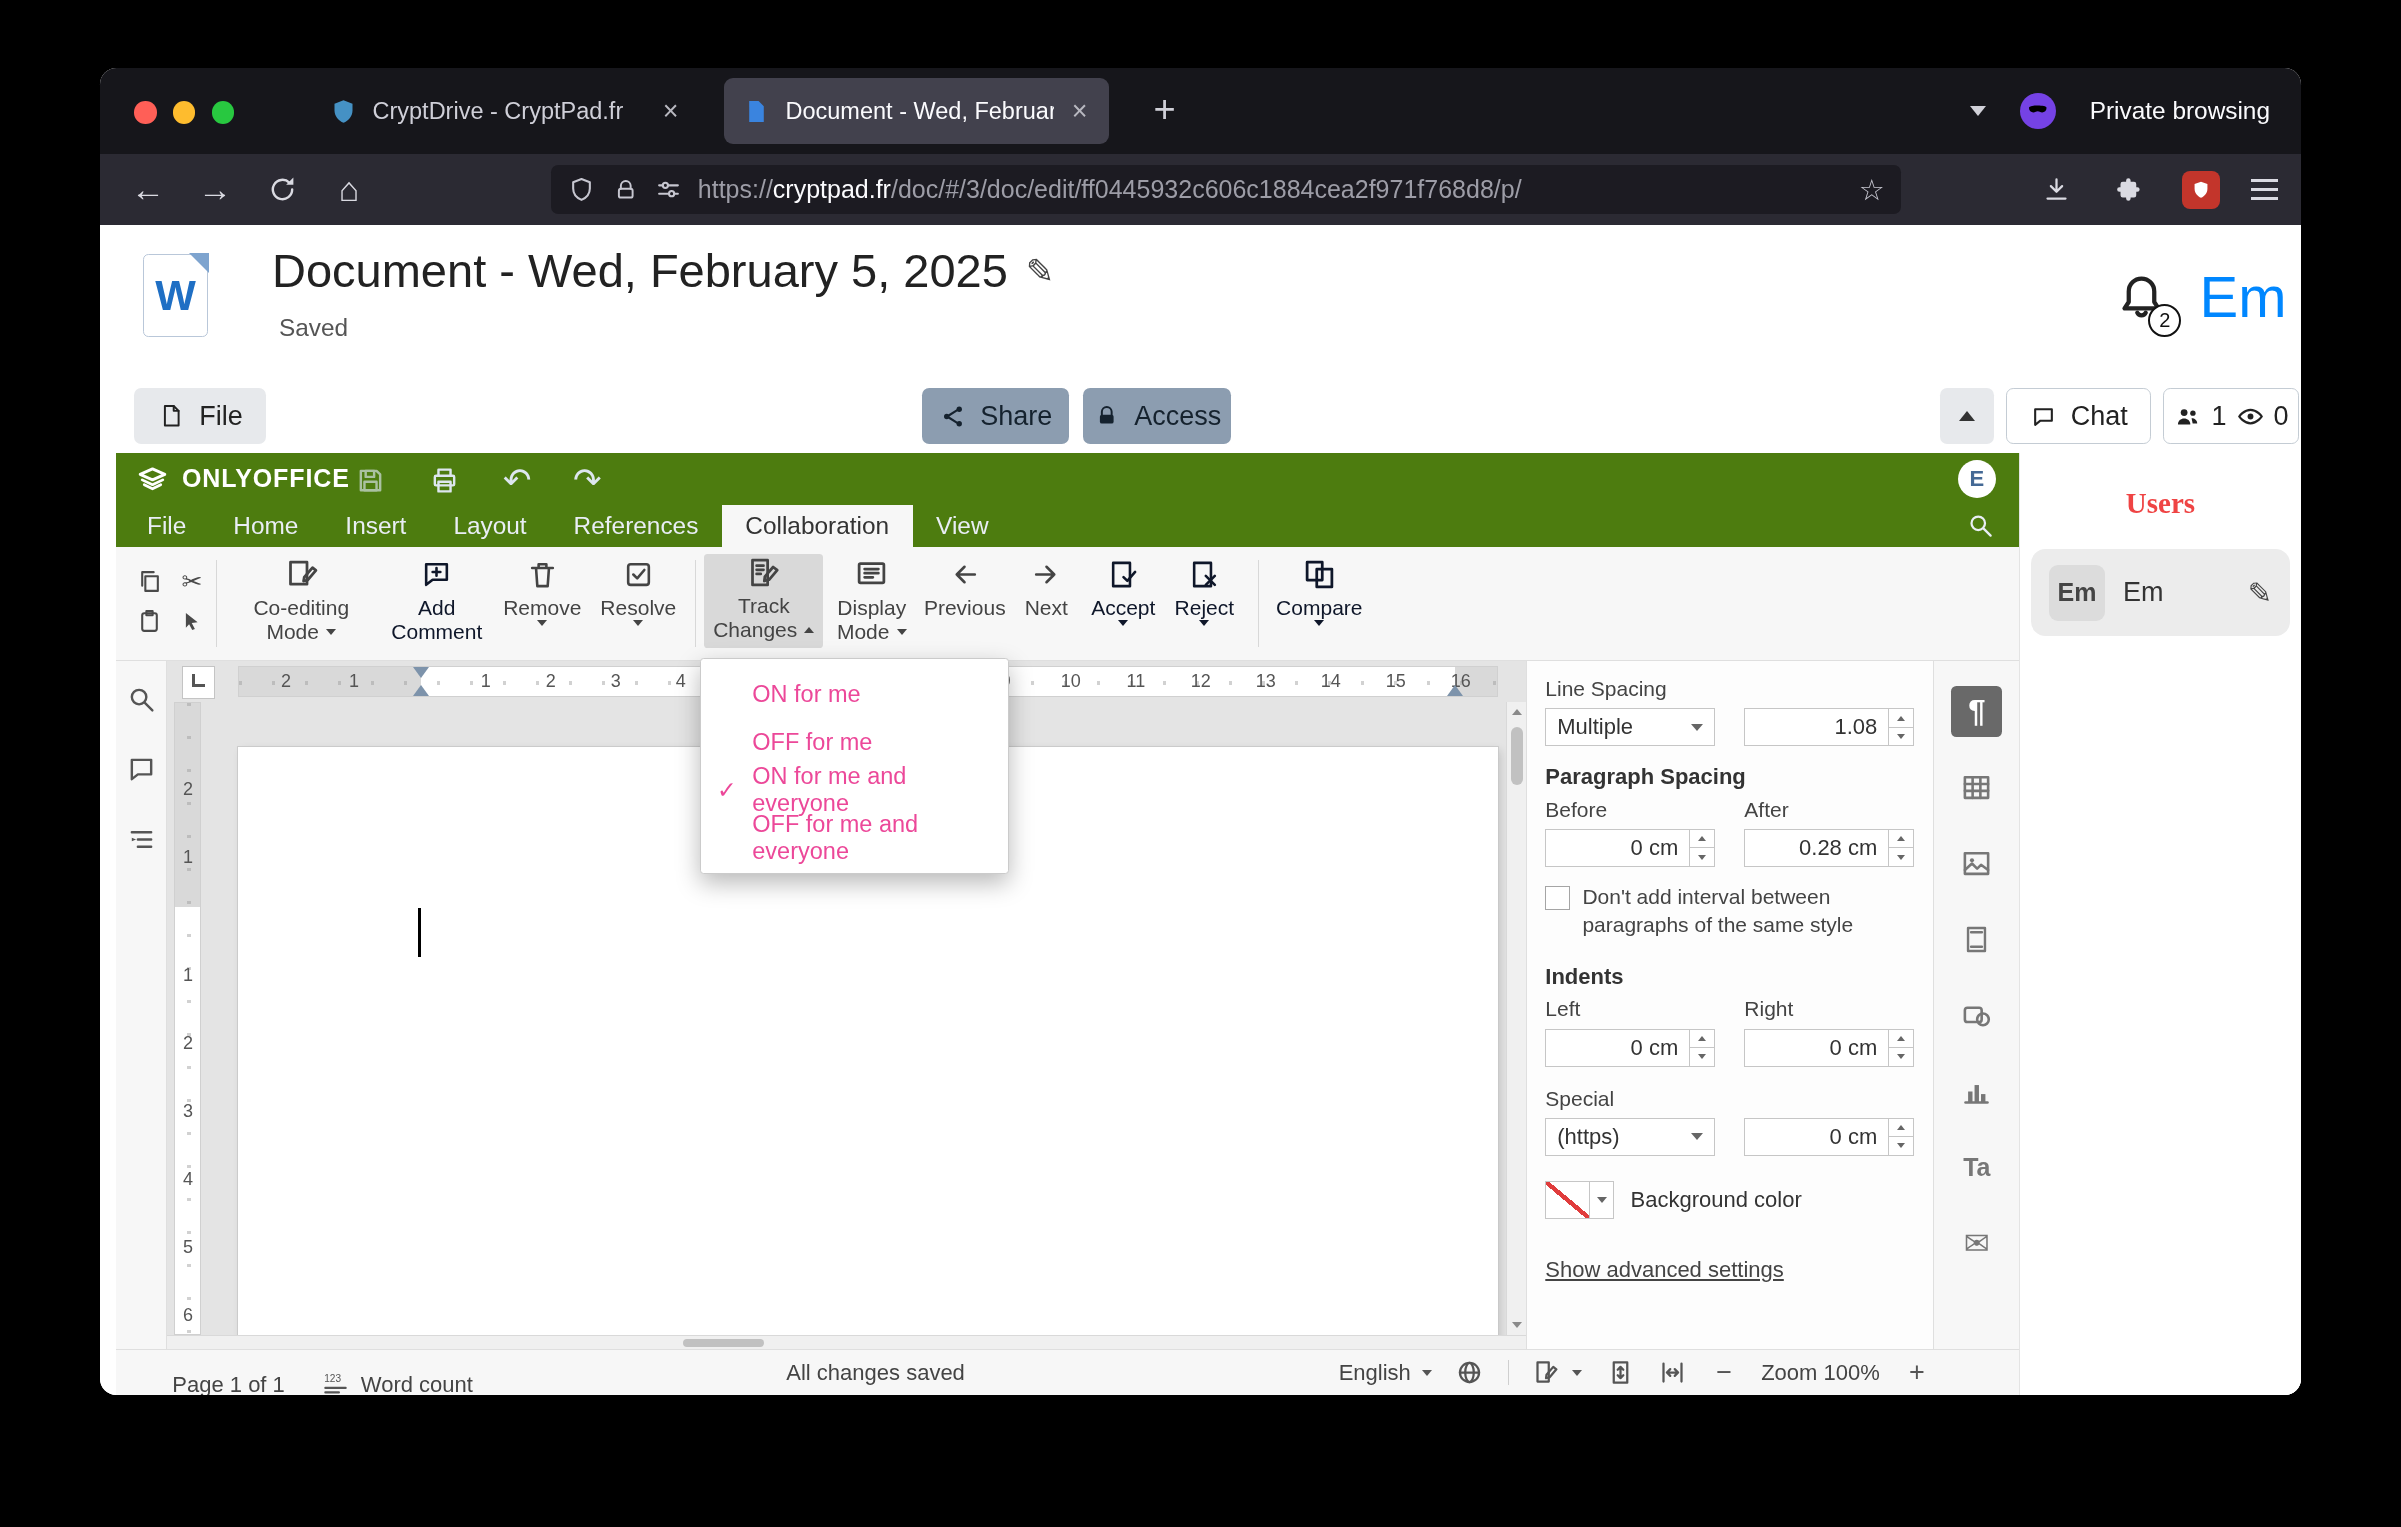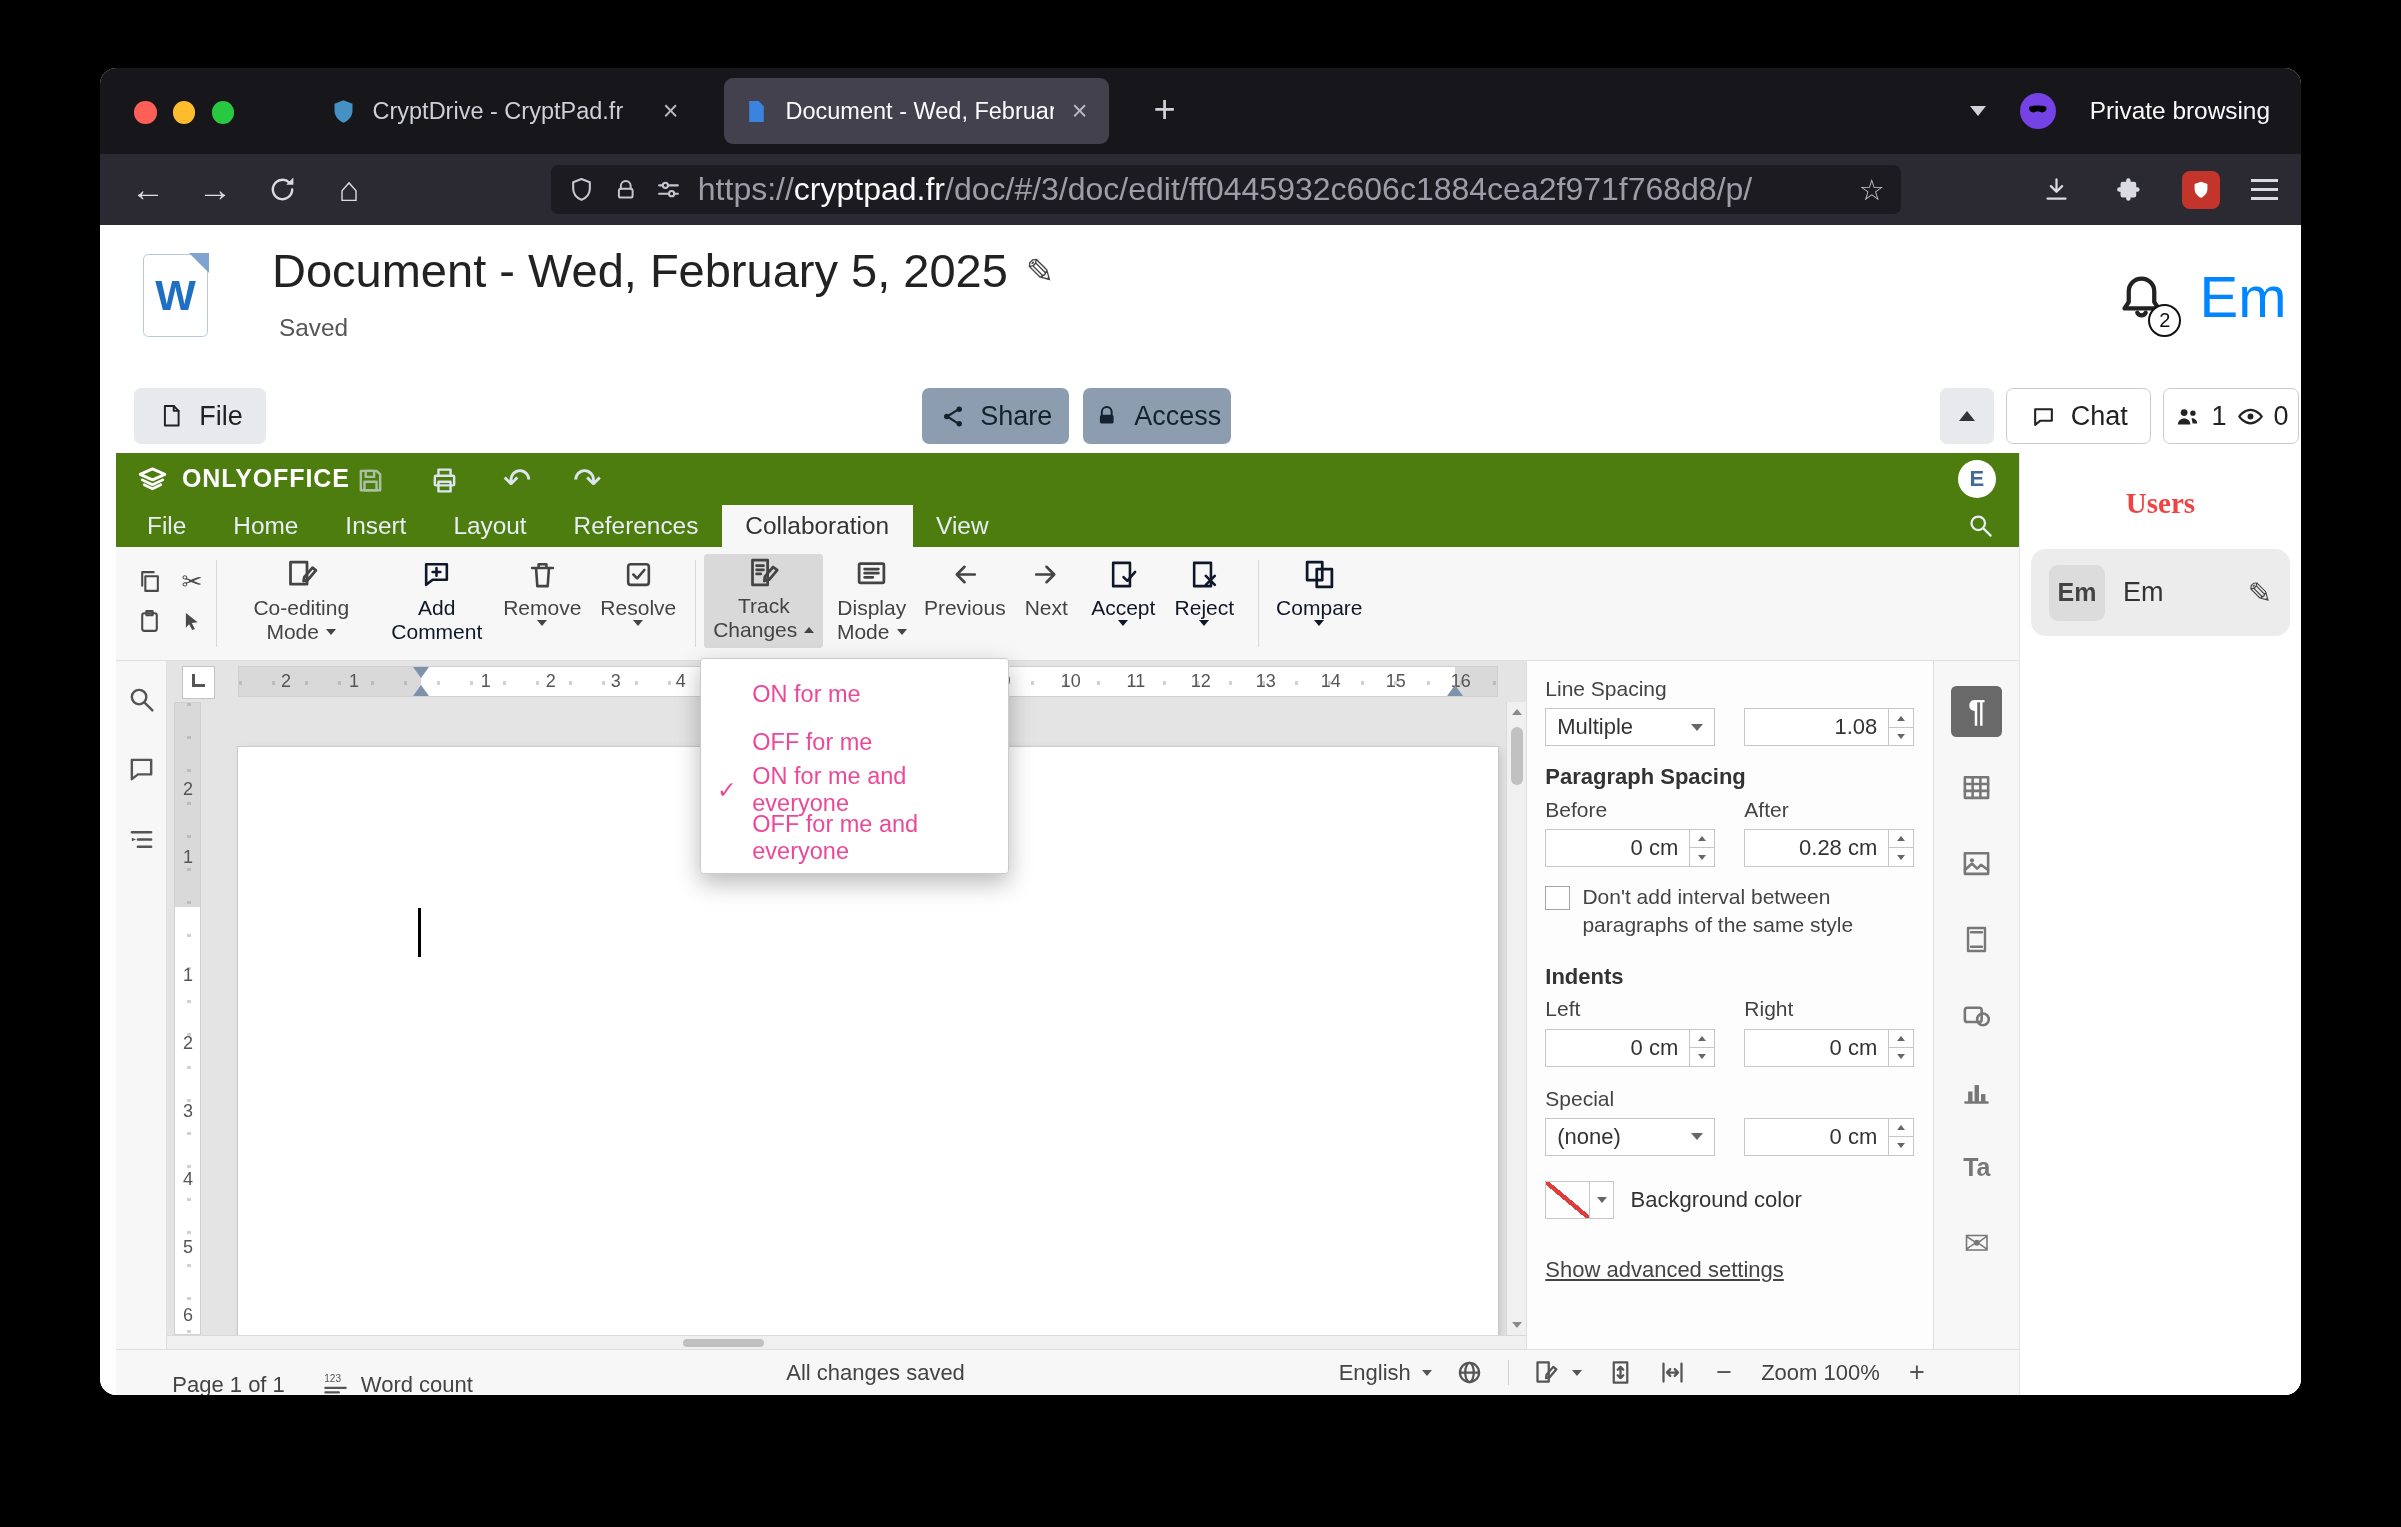--- a/index.html
+++ b/index.html
@@ -25,21 +25,21 @@
   .chev-up { border-left:8.1px solid transparent; border-right:8.1px solid transparent; border-bottom:10px solid currentColor; }
   .tab-list-chev { color:#d0d0d8; }
   .mask-badge { width:36px; height:36px; border-radius:50%; background:#7542e5; display:flex; align-items:center; justify-content:center; }
   .private-label { color:#fbfbfe; font-size:24.4px; }
 
   .navbar { position:absolute; left:0; top:86px; width:100%; height:71px; background:#2b2a33; display:flex; align-items:center; }
   .nav-ic { width:42px; height:42px; display:flex; align-items:center; justify-content:center; color:#dadae2; font-size:34px; flex:none; }
   .nav-left { display:flex; gap:25px; margin-left:27px; }
   .urlbar { position:absolute; left:451px; top:11px; width:1350px; height:49px; background:#1c1b22; border-radius:7.2px; display:flex; align-items:center; padding:0 16.3px; gap:14.5px; }
   .url-ic { width:29px; height:29px; color:#c6c6d0; flex:none; display:flex; align-items:center; justify-content:center; }
-  .url-text { font-size:32px; color:#9d9da7; white-space:nowrap; overflow:hidden; flex:1; }
+  .url-text { font-size:25px; color:#9d9da7; white-space:nowrap; overflow:hidden; flex:1; }
   .url-domain { color:#fbfbfe; }
   .star { color:#c6c6d0; font-size:29px; }
   .nav-right { position:absolute; right:23.5px; display:flex; gap:31px; align-items:center; }
   .ublock { width:38px; height:38px; border-radius:8.1px; background:#c3352b; display:flex; align-items:center; justify-content:center; color:#fff; }
   .burger { display:flex; flex-direction:column; gap:6.3px; }
   .burger i { display:block; width:27px; height:2.7px; background:#dadae2; }
 
   
   .cp-header { position:absolute; left:0; top:157px; width:100%; height:156px; background:#fff; }
   .doc-icon { position:absolute; left:43px; top:29px; width:65px; height:83px; background:#fff; border:1.8px solid #b9c7d9; border-radius:5.4px; display:flex; align-items:center; justify-content:center; font-size:43px; font-weight:bold; color:#1f6fc4; }
@@ -783,21 +783,21 @@
                     <div>
                       <i class="chev tri-d"></i>
                     </div>
                   </span>
               </div>
             </div>
 
             <div class="sec-label" style="margin-top:20px">Special</div>
             <div class="row2">
               <div class="col sel-box">
-                <span>(none)</span>
+                <span>(https)</span>
                 <span class="chev chev-down"></span>
               </div>
               <div class="col num-box">
                 <span>0 cm</span>
                 <span class="spin">
                     <div>
                       <i class="chev tri-u"></i>
                     </div>
                     <div>
                       <i class="chev tri-d"></i>

